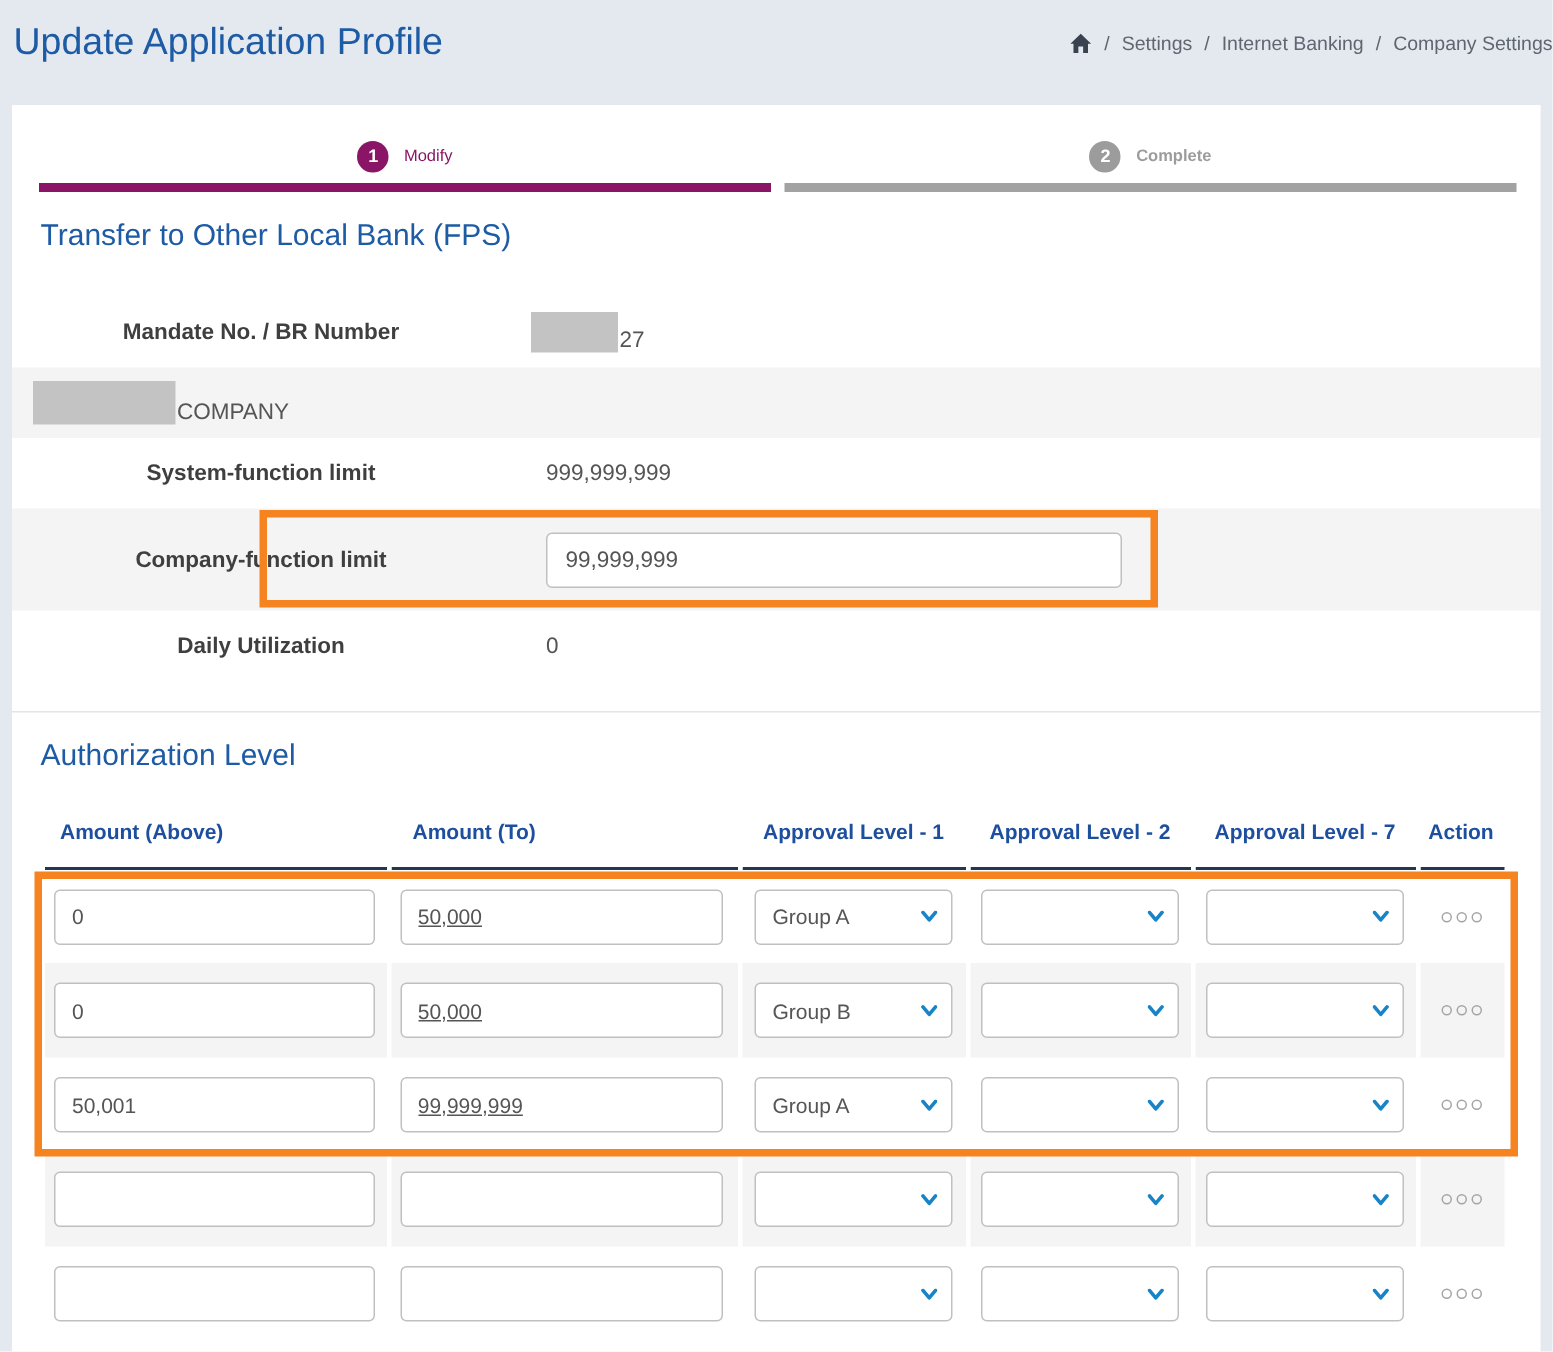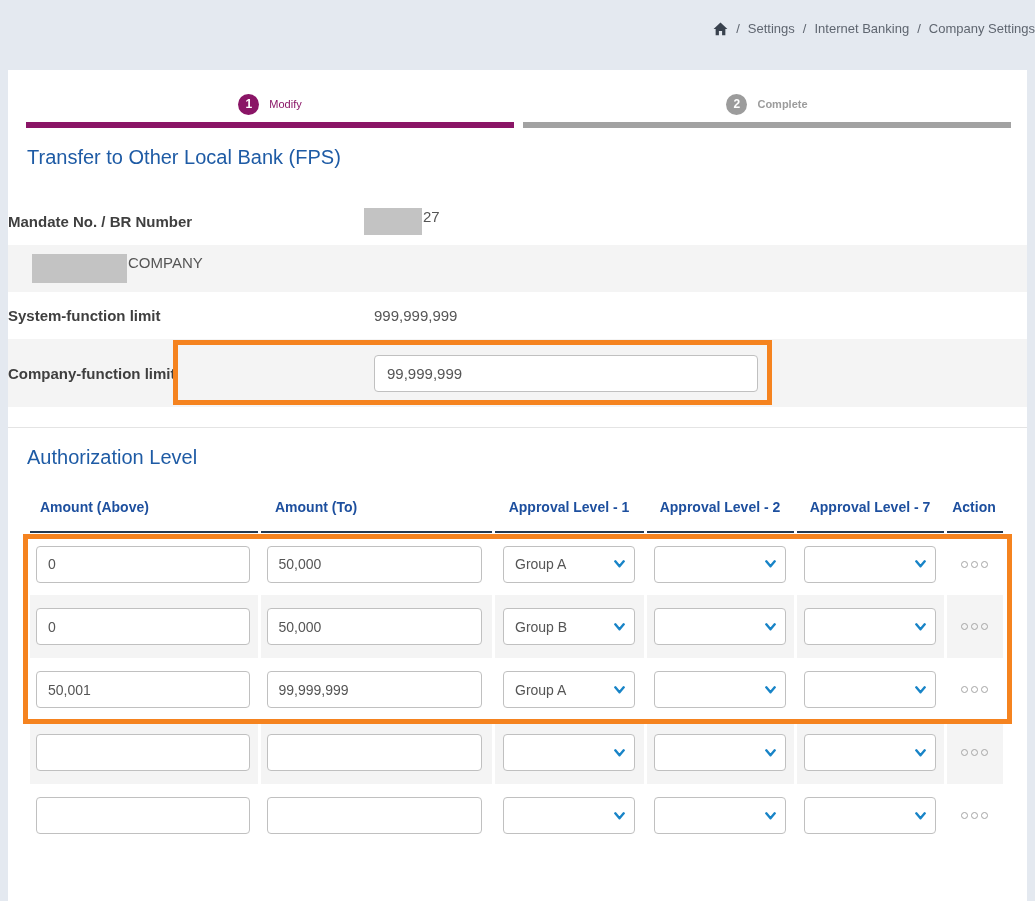--- a/index.html
+++ b/index.html
@@ -45,24 +45,24 @@
   .section-h {
     margin:18px 16px 0 19px;
     font-size:20px; font-weight:400; color:#1e5ba5;
   }
   
   .form-rows { margin-top:29px; }
   .form-row { display:flex; align-items:center; height:47px; position:relative; }
   .form-row.striped { background:#f4f4f4; }
   .form-row.tall { height:68px; }
   .form-label {
-    flex:none; width:332px; text-align:left;
+    flex:none; width:332px; text-align:center;
     font-size:15px; font-weight:bold; color:#3f3f3f;
   }
-  .form-value { display:flex; align-items:flex-start; margin-left:24px; font-size:15px; color:#555; }
+  .form-value { display:flex; align-items:flex-end; margin-left:14px; font-size:15px; color:#555; }
   .redact { display:inline-block; background:#c3c3c3; }
   .redact.sm { width:58px; height:27px; }
   .redact.lg { width:95px; height:29px; }
   .after-redact { margin-left:1px; }
   .val-text { margin-left:10px; }
   .limit-input {
     margin-left:10px; width:384px; height:37px;
     border:1px solid #c0c0c0; border-radius:4px;
     font-size:15px; color:#555; padding:0 12px;
     font-family:"Liberation Sans", sans-serif;
@@ -87,38 +87,39 @@
   thead th.h-left2 { text-align:left; padding-left:16px; }
   tbody td { height:63px; padding:0; vertical-align:middle; }
   tbody td + td { border-left:3px solid #fff; }
   tbody tr:nth-child(even) td { background:#f4f4f4; }
   .cell-input {
     height:37px; border:1px solid #c0c0c0; border-radius:4px;
     font-size:14px; color:#555; padding:0 11px;
     font-family:"Liberation Sans", sans-serif; background:#fff; outline:none;
   }
   .col-a .cell-input { margin-left:6px; width:214px; }
-  .col-b .cell-input { margin-left:6px; width:215px; }
+  .col-b .cell-input { margin-left:6px; width:215px;text-decoration:underline; }
   .select {
     width:132px; height:37px; margin:0 auto;
     border:1px solid #c0c0c0; border-radius:4px; background:#fff;
     display:flex; align-items:center; justify-content:space-between;
     padding:0 9px 0 11px; font-size:14px; color:#555; cursor:pointer;
   }
   .dots { display:flex; gap:3px; justify-content:center; align-items:center; height:100%; cursor:pointer; }
   .dot { width:7px; height:7px; border:1.5px solid #a5a5a5; border-radius:50%; }
   .overlay-2 {
     position:absolute; left:-7px; top:35px; width:989px; height:190px;
     border:5px solid #f5831f; pointer-events:none; z-index:2;
   }
 </style>
 </head>
 <body>
 
 <div class="page-header">
+  <h1 class="page-title">Update Application Profile</h1>
   <nav class="breadcrumb">
     <span class="home-ic">
       <svg width="15" height="14" viewBox="0 0 16 15">
           <path d="M8 0.6 L15.4 7.6 H13.2 V14.2 H9.7 V9.6 H6.3 V14.2 H2.8 V7.6 H0.6 Z" fill="#39424e"></path>
         </svg>
     </span>
     <span>/</span>
     <a>Settings</a>
     <span>/</span>
     <a>Internet Banking</a>
@@ -166,20 +167,26 @@
         <div class="form-label">System-function limit</div>
         <div class="form-value">
           <span class="val-text">999,999,999</span>
         </div>
       </div>
       <div class="form-row striped tall">
         <div class="overlay-1"></div>
         <div class="form-label">Company-function limit</div>
         <div class="form-value">
           <input class="limit-input" type="text" value="99,999,999" style="">
+        </div>
+      </div>
+      <div class="form-row">
+        <div class="form-label">Daily Utilization</div>
+        <div class="form-value">
+          <span class="val-text">0</span>
         </div>
       </div>
     </div>
   </section>
 
   <div class="section-divider"></div>
 
   <section>
     <h2 class="section-h">Authorization Level</h2>
     <div class="table-wrap">

